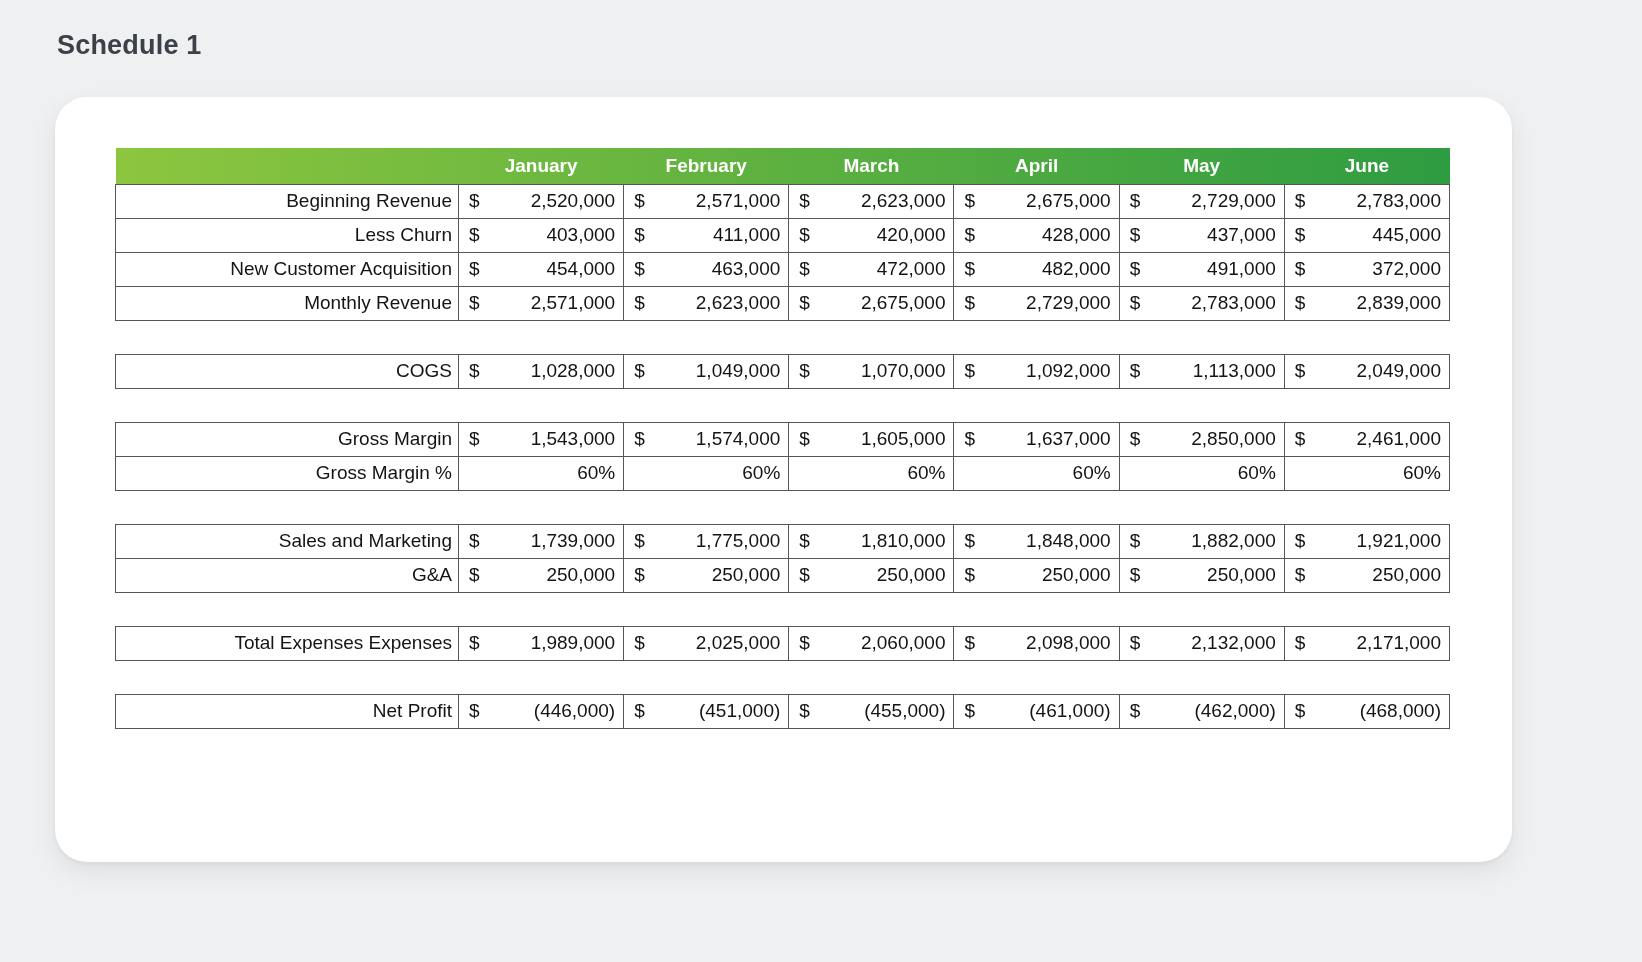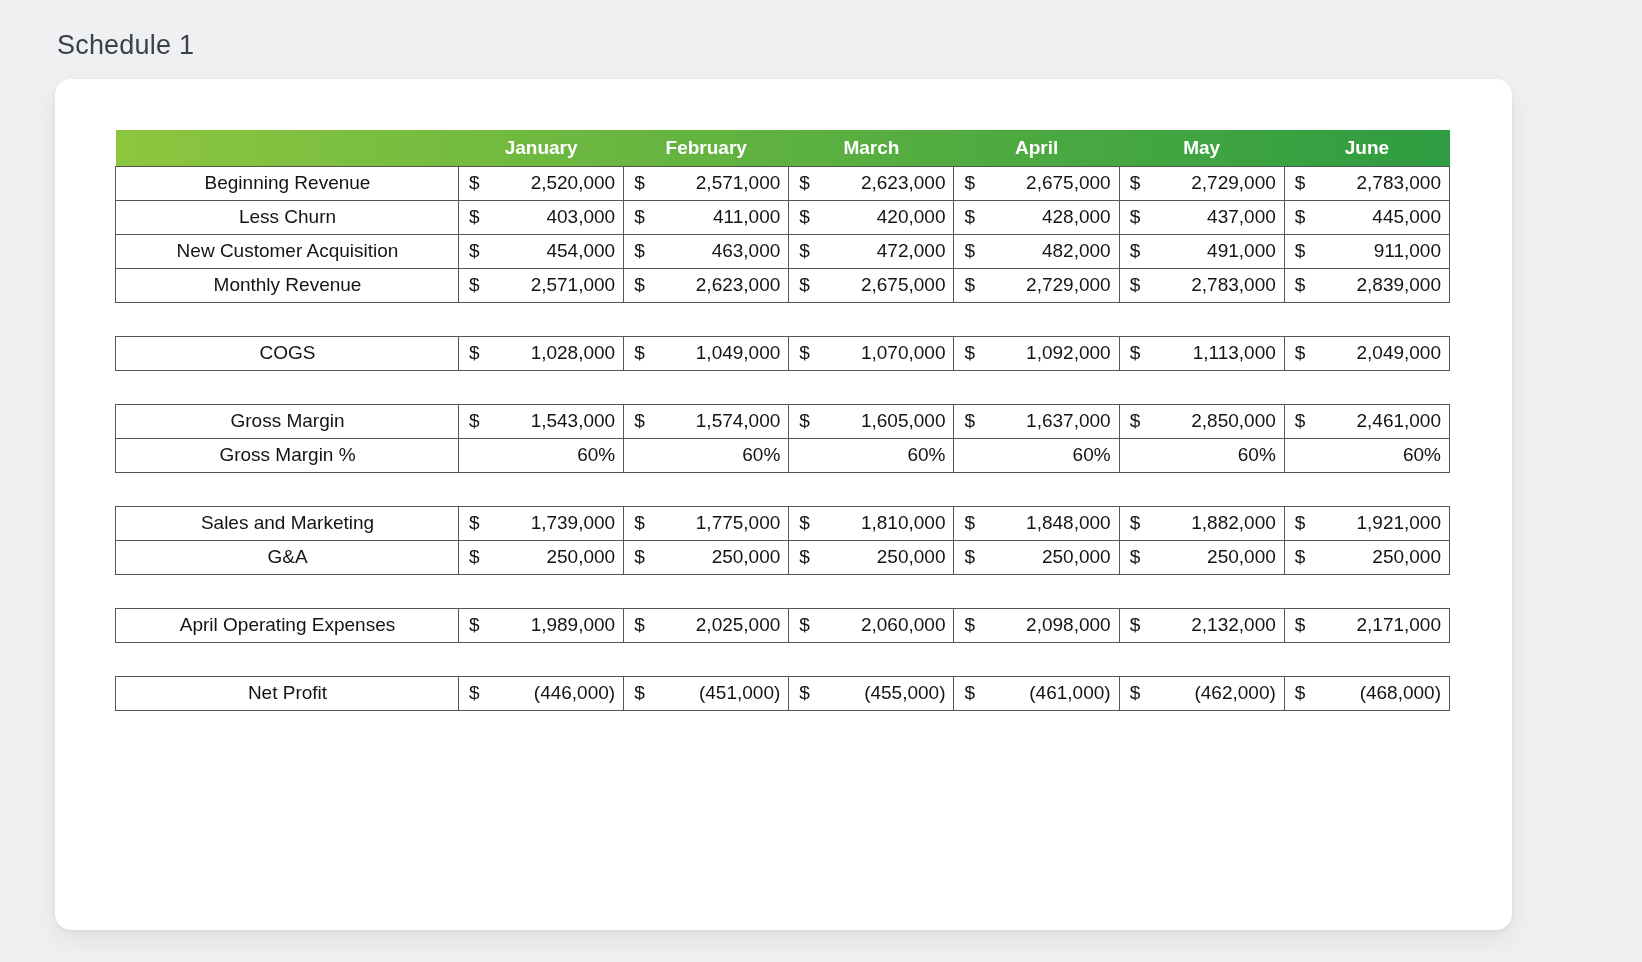--- a/index.html
+++ b/index.html
@@ -14,26 +14,26 @@
   }
   *{box-sizing:border-box;}
   html,body{margin:0;padding:0;}
   body{
     width:1642px;height:962px;position:relative;
     background:var(--page-bg);
     font-family:"Liberation Sans",sans-serif;
   }
   .page-title{
     position:absolute;left:57px;top:30px;
-    font-size:27px;font-weight:normal;color:var(--title-text);
+    font-size:27px;font-weight:bold;color:var(--title-text);
     letter-spacing:.2px;
   }
   .card{
-    position:absolute;left:55px;top:79px;width:1457px;height:851px;
-    background:var(--card-bg);border-radius:16px;
+    position:absolute;left:55px;top:97px;width:1457px;height:765px;
+    background:var(--card-bg);border-radius:32px;
     box-shadow:0 2px 4px rgba(0,0,0,.05),0 10px 26px rgba(0,0,0,.07);
   }
   table.schedule{
     position:absolute;left:60px;top:51px;width:1335px;
     border-collapse:collapse;table-layout:fixed;
     font-size:19px;color:var(--text);
     background:linear-gradient(90deg,var(--header-gradient-start),var(--header-gradient-end)) no-repeat;
     background-size:100% 36px;
   }
   col.label-col{width:343px;}
@@ -42,21 +42,21 @@
     color:var(--header-text);text-align:center;white-space:nowrap;
   }
   tbody td{height:34px;padding:0;vertical-align:middle;}
   tbody tr.data td{border:1px solid var(--border);}
   tbody tr.section td{
     border-top:1px solid var(--border);border-bottom:1px solid var(--border);
     border-left:1px solid var(--border);border-right:1px solid var(--border);
     padding-left:7px;white-space:nowrap;
   }
   tbody tr.spacer td{border:none;height:34px;}
-  td.label{padding-left:7px;padding-right:6px;white-space:nowrap;text-align:center;}
+  td.label{padding-left:7px;padding-right:6px;white-space:nowrap;text-align:right;}
   td.cur-cell .cur{
     display:flex;justify-content:space-between;align-items:center;
     padding:0 8px 0 10px;white-space:nowrap;
   }
   td.pct-cell{text-align:right;padding-right:8px;white-space:nowrap;}
 </style>
 </head>
 <body>
 
 <div class="page-title">Schedule 1</div>
@@ -190,21 +190,21 @@
           </td>
           <td class="cur-cell">
             <div class="cur">
               <span>$</span>
               <span>491,000</span>
             </div>
           </td>
           <td class="cur-cell">
             <div class="cur">
               <span>$</span>
-              <span>911,000</span>
+              <span>372,000</span>
             </div>
           </td>
         </tr>
         <tr class="data">
           <td class="label">Monthly Revenue</td>
           <td class="cur-cell">
             <div class="cur">
               <span>$</span>
               <span>2,571,000</span>
             </div>
@@ -411,21 +411,21 @@
             <div class="cur">
               <span>$</span>
               <span>250,000</span>
             </div>
           </td>
         </tr>
         <tr class="spacer">
           <td colspan="7"></td>
         </tr>
         <tr class="data">
-          <td class="label">April Operating Expenses</td>
+          <td class="label">Total Expenses Expenses</td>
           <td class="cur-cell">
             <div class="cur">
               <span>$</span>
               <span>1,989,000</span>
             </div>
           </td>
           <td class="cur-cell">
             <div class="cur">
               <span>$</span>
               <span>2,025,000</span>

